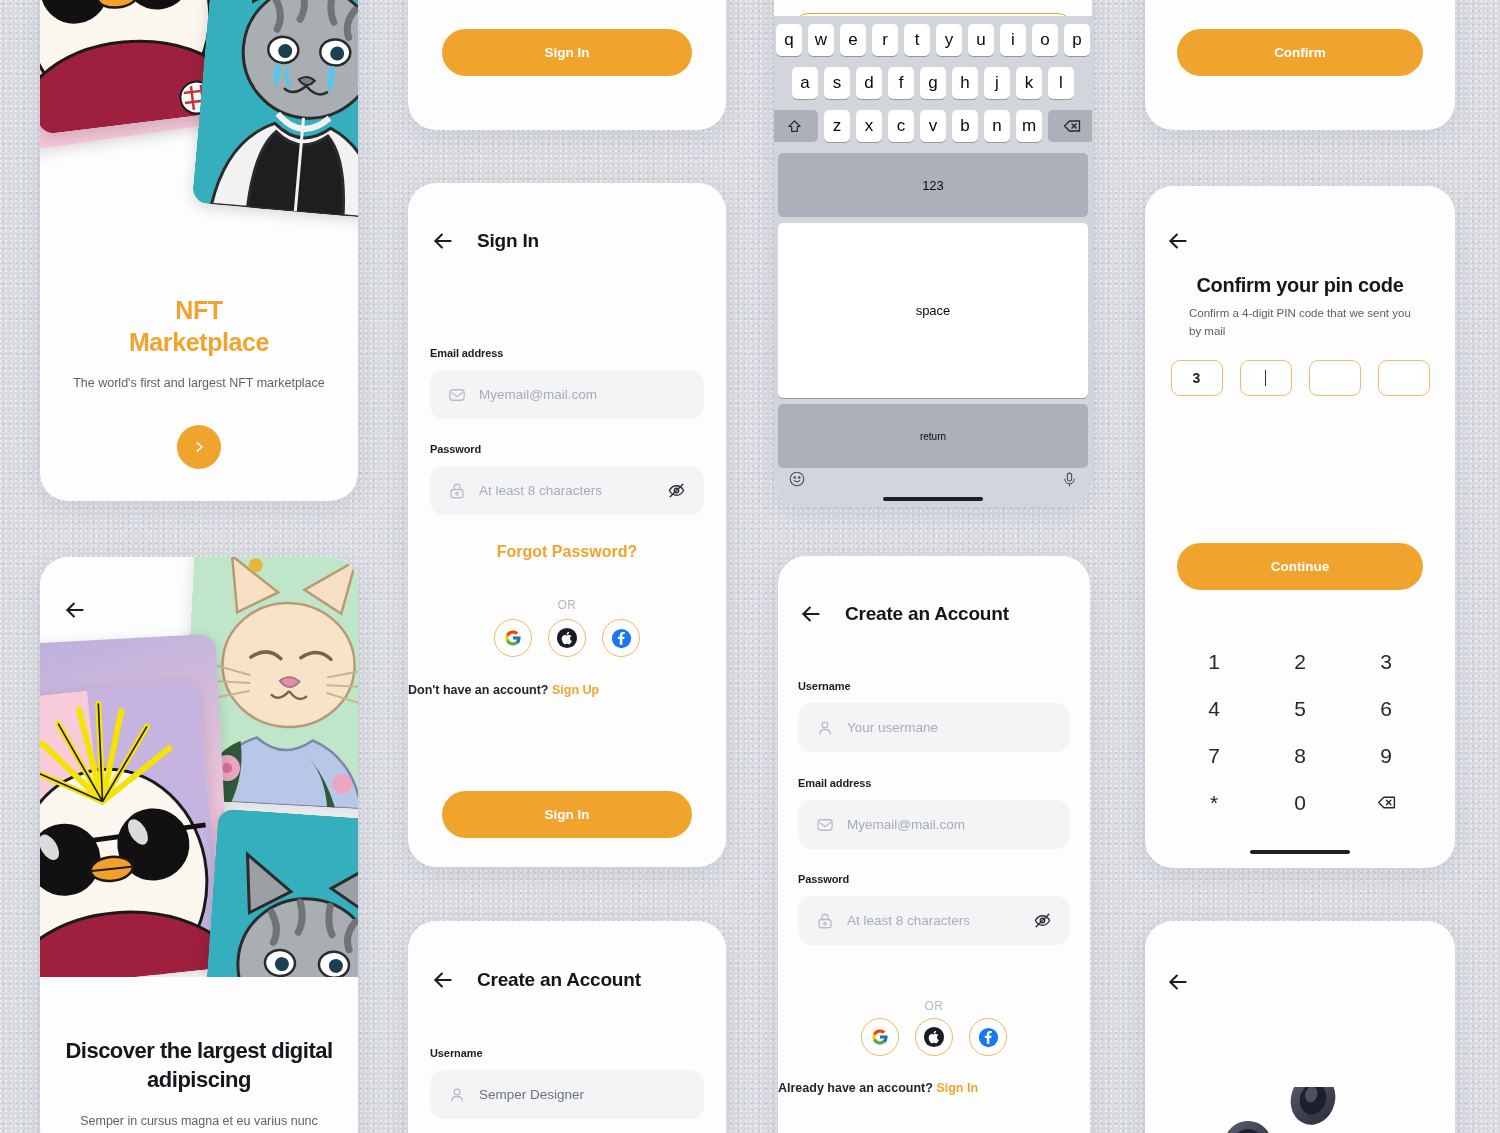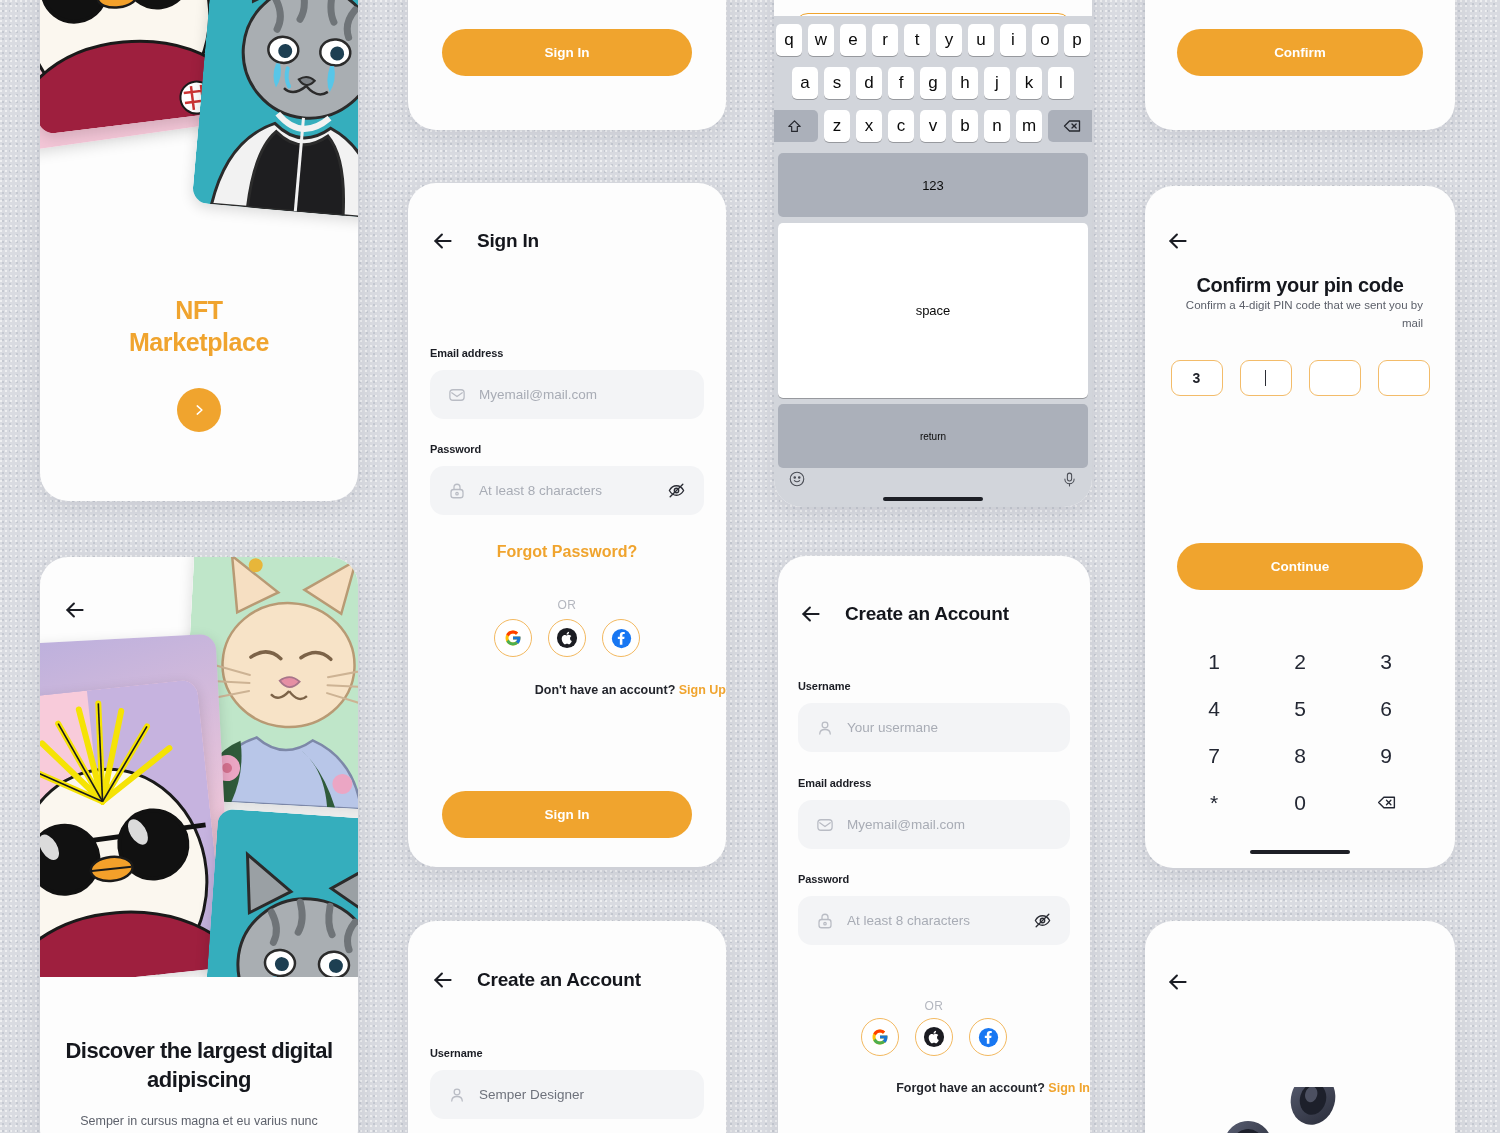--- a/index.html
+++ b/index.html
@@ -132,21 +132,21 @@
   .soc {
     width: 38px; height: 38px;
     border-radius: 50%;
     border: 1.4px solid #f3b960;
     display: flex; align-items: center; justify-content: center;
     background: #fff;
     cursor: pointer;
   }
 
   .bottom-note {
-    text-align: right;
+    text-align: left;
     font-size: 12.5px;
     color: #23252c;
     font-weight: bold;
   }
 
   
   #card-onboard-1 { left: 40px; top: -52px; width: 318px; height: 553px; }
   #card-onboard-2 { left: 40px; top: 557px; width: 318px; height: 600px; }
 
   .art {
@@ -251,25 +251,26 @@
 
   
   .pin-title {
     text-align: center;
     font-size: 20px;
     font-weight: bold;
     color: #15171d;
     letter-spacing: -0.3px;
   }
   .pin-sub {
-    text-align: right;
+    text-align: left;
     font-size: 11.5px;
     color: #5b5f69;
     line-height: 1.55;
-    padding: 0 32px;
+    padding: 0 44px;
+    margin-top: 8px;
   }
   .pin-boxes { display: flex; justify-content: center; gap: 17px; }
   .pin-box {
     width: 52px; height: 36px;
     border-radius: 9px;
     border: 1.5px solid #f3bc6a;
     background: #fff;
     display: flex; align-items: center; justify-content: center;
     font-size: 14px;
     font-weight: bold;
@@ -392,20 +393,21 @@
         </g>
       </svg>
     </div>
   </div>
 
   <div style="position:absolute;left:0;right:0;top:346px;">
     <div class="onb-title">
       <span>NFT</span><br>
       <span>Marketplace</span>
     </div>
+    <div class="onb-sub" style="margin-top:15px;">The world's first and largest NFT marketplace</div>
     <div class="fab" style="margin-top:30px;">
       <svg width="14" height="14" viewBox="0 0 24 24" fill="none" stroke="#fff" stroke-width="2.6" stroke-linecap="round" stroke-linejoin="round">
         <polyline points="9 5 17 12 9 19"></polyline>
       </svg>
     </div>
   </div>
 </div>
 
 <div class="card" id="card-onboard-2">
   <div class="art" style="height:420px;">
@@ -800,21 +802,21 @@
     </div>
     <div class="soc">
       <svg width="21" height="21" viewBox="0 0 24 24">
         <circle cx="12" cy="12" r="11" fill="#1877F2"></circle>
         <path d="M15.1 12.6l.4-2.6h-2.5V8.3c0-.7.4-1.4 1.5-1.4h1.2V4.7s-1.1-.2-2.1-.2c-2.1 0-3.5 1.3-3.5 3.6V10H7.8v2.6h2.3V19h2.9v-6.4h2.1z" fill="#fff"></path>
       </svg>
     </div>
   </div>
 
   <div class="bottom-note" style="position:absolute;left:0;right:0;top:525px;">
-    <span>Forgot have an account? </span><span class="link-orange">Sign In</span>
+    <span>Already have an account? </span><span class="link-orange">Sign In</span>
   </div>
 </div>
 
 <div class="card" id="card-confirm-top">
   <div style="position:absolute;left:32px;right:32px;bottom:54px;">
     <button class="btn-primary">Confirm</button>
   </div>
 </div>
 
 <div class="card" id="card-pin">

